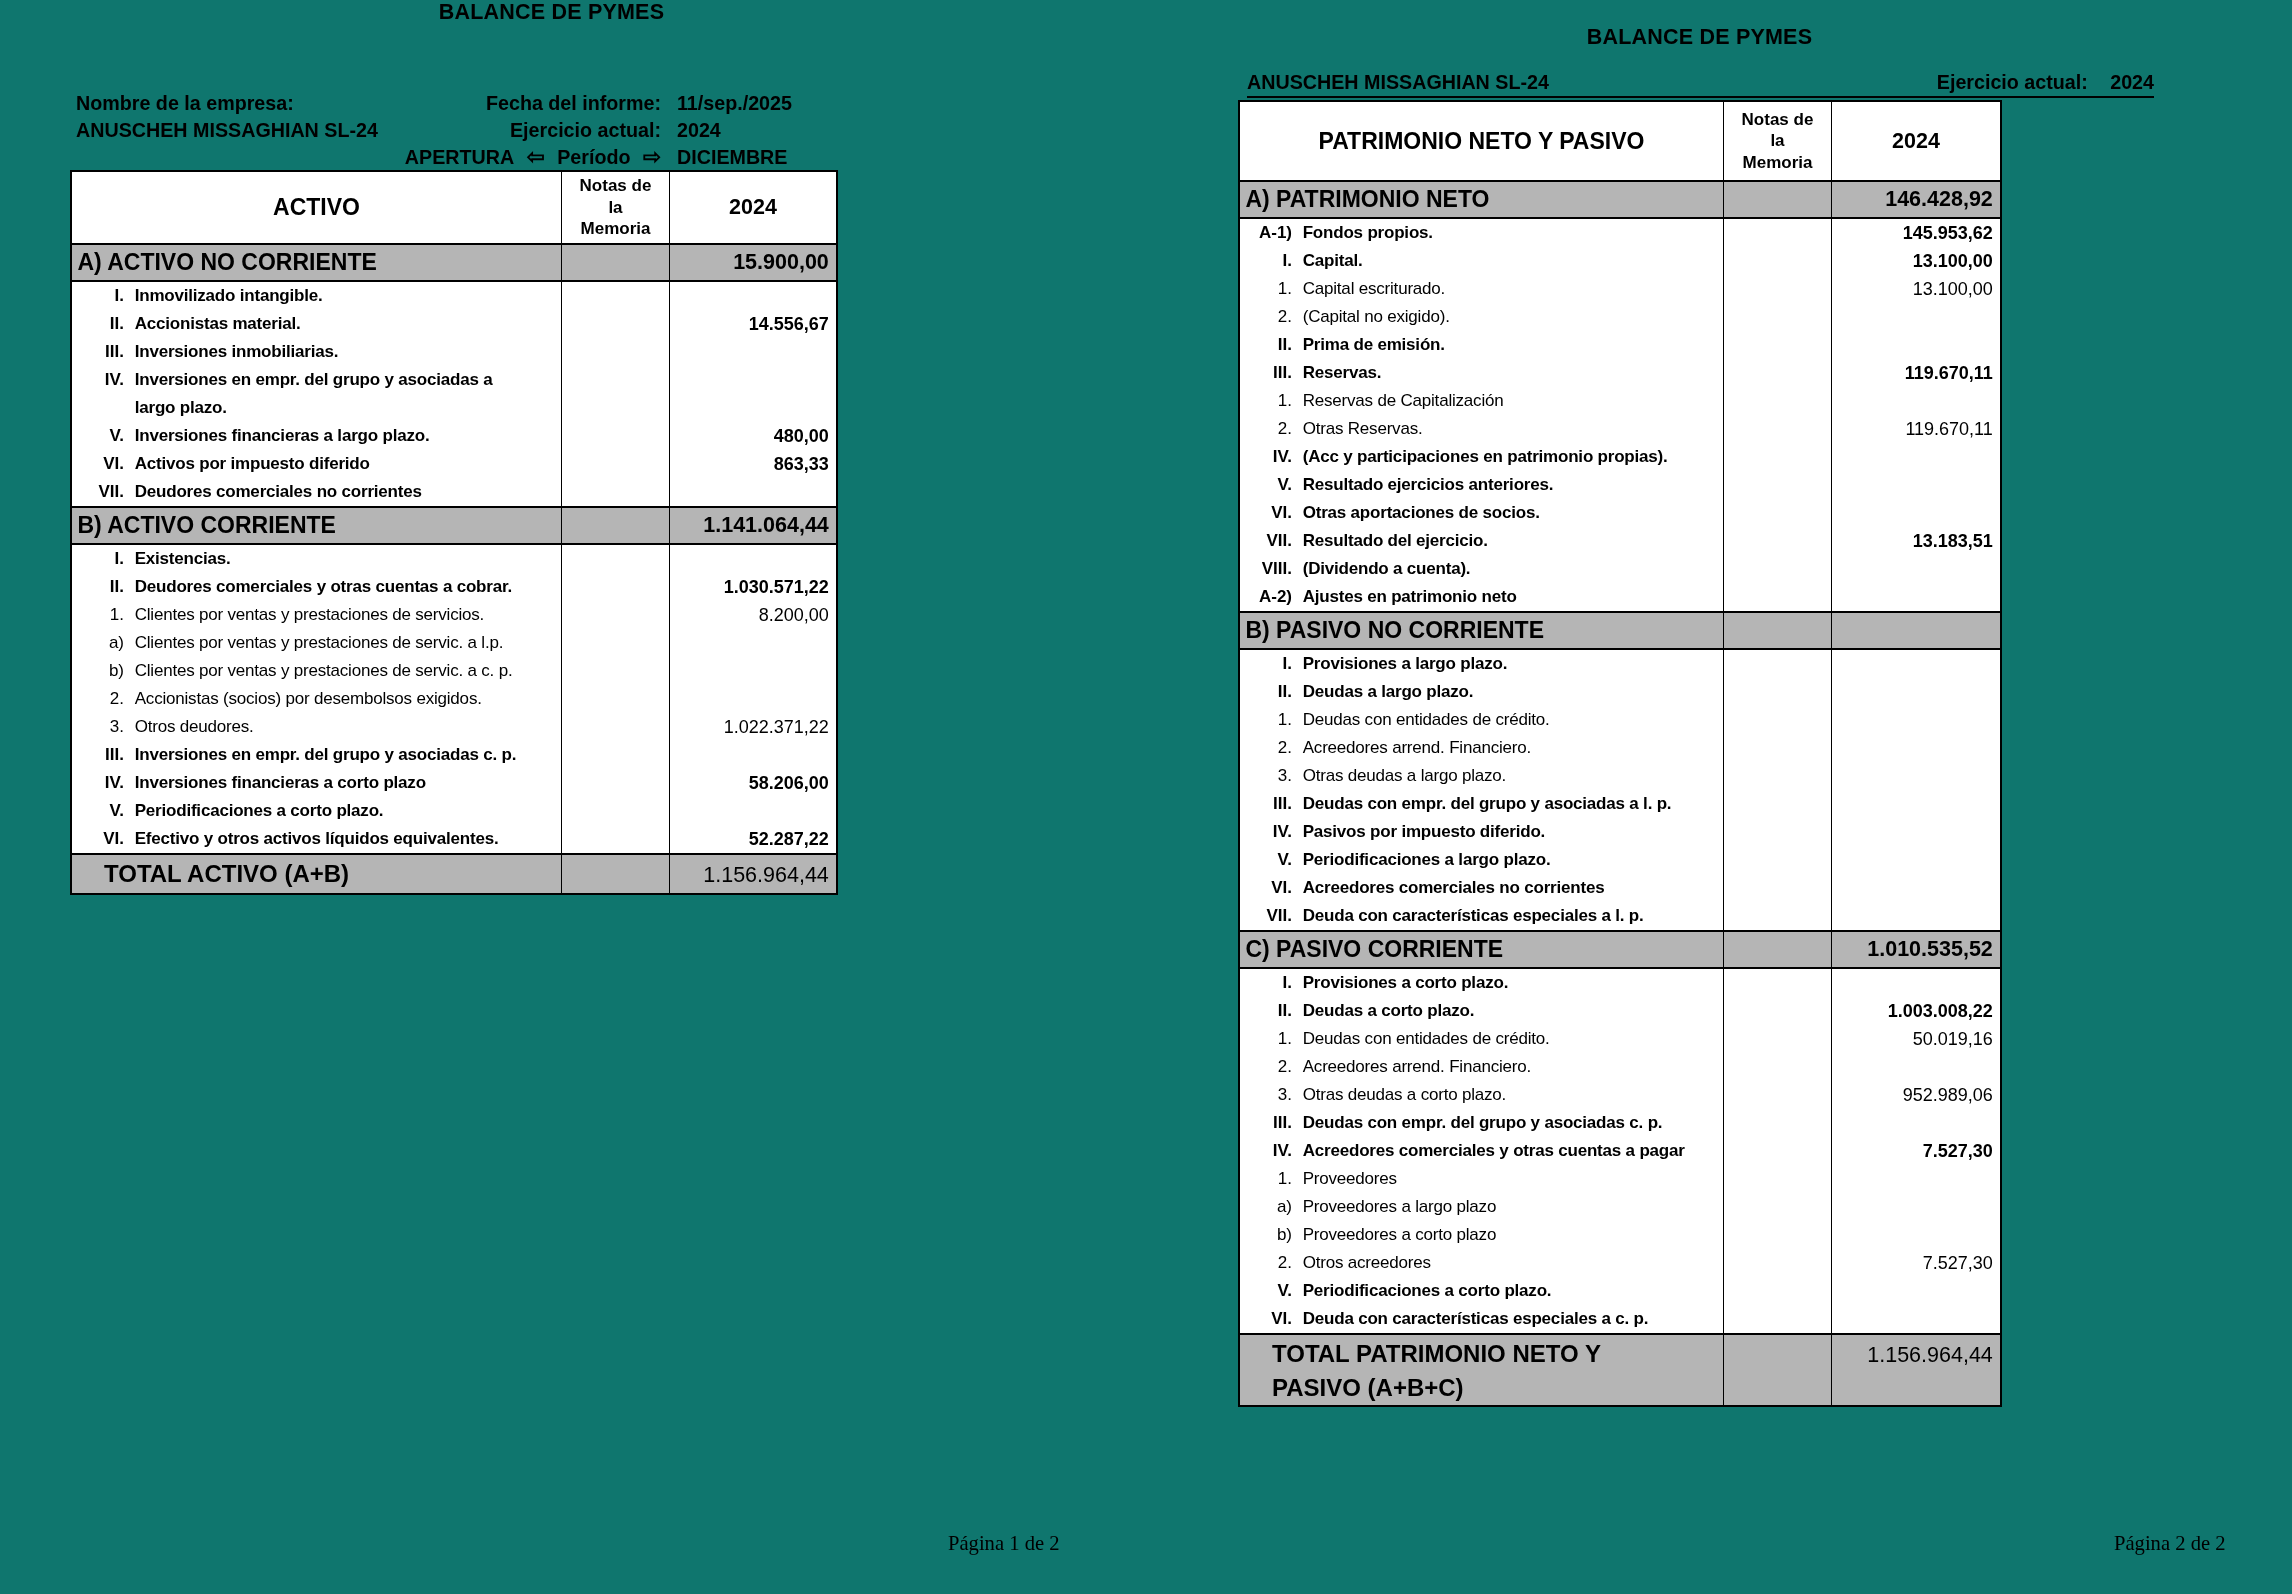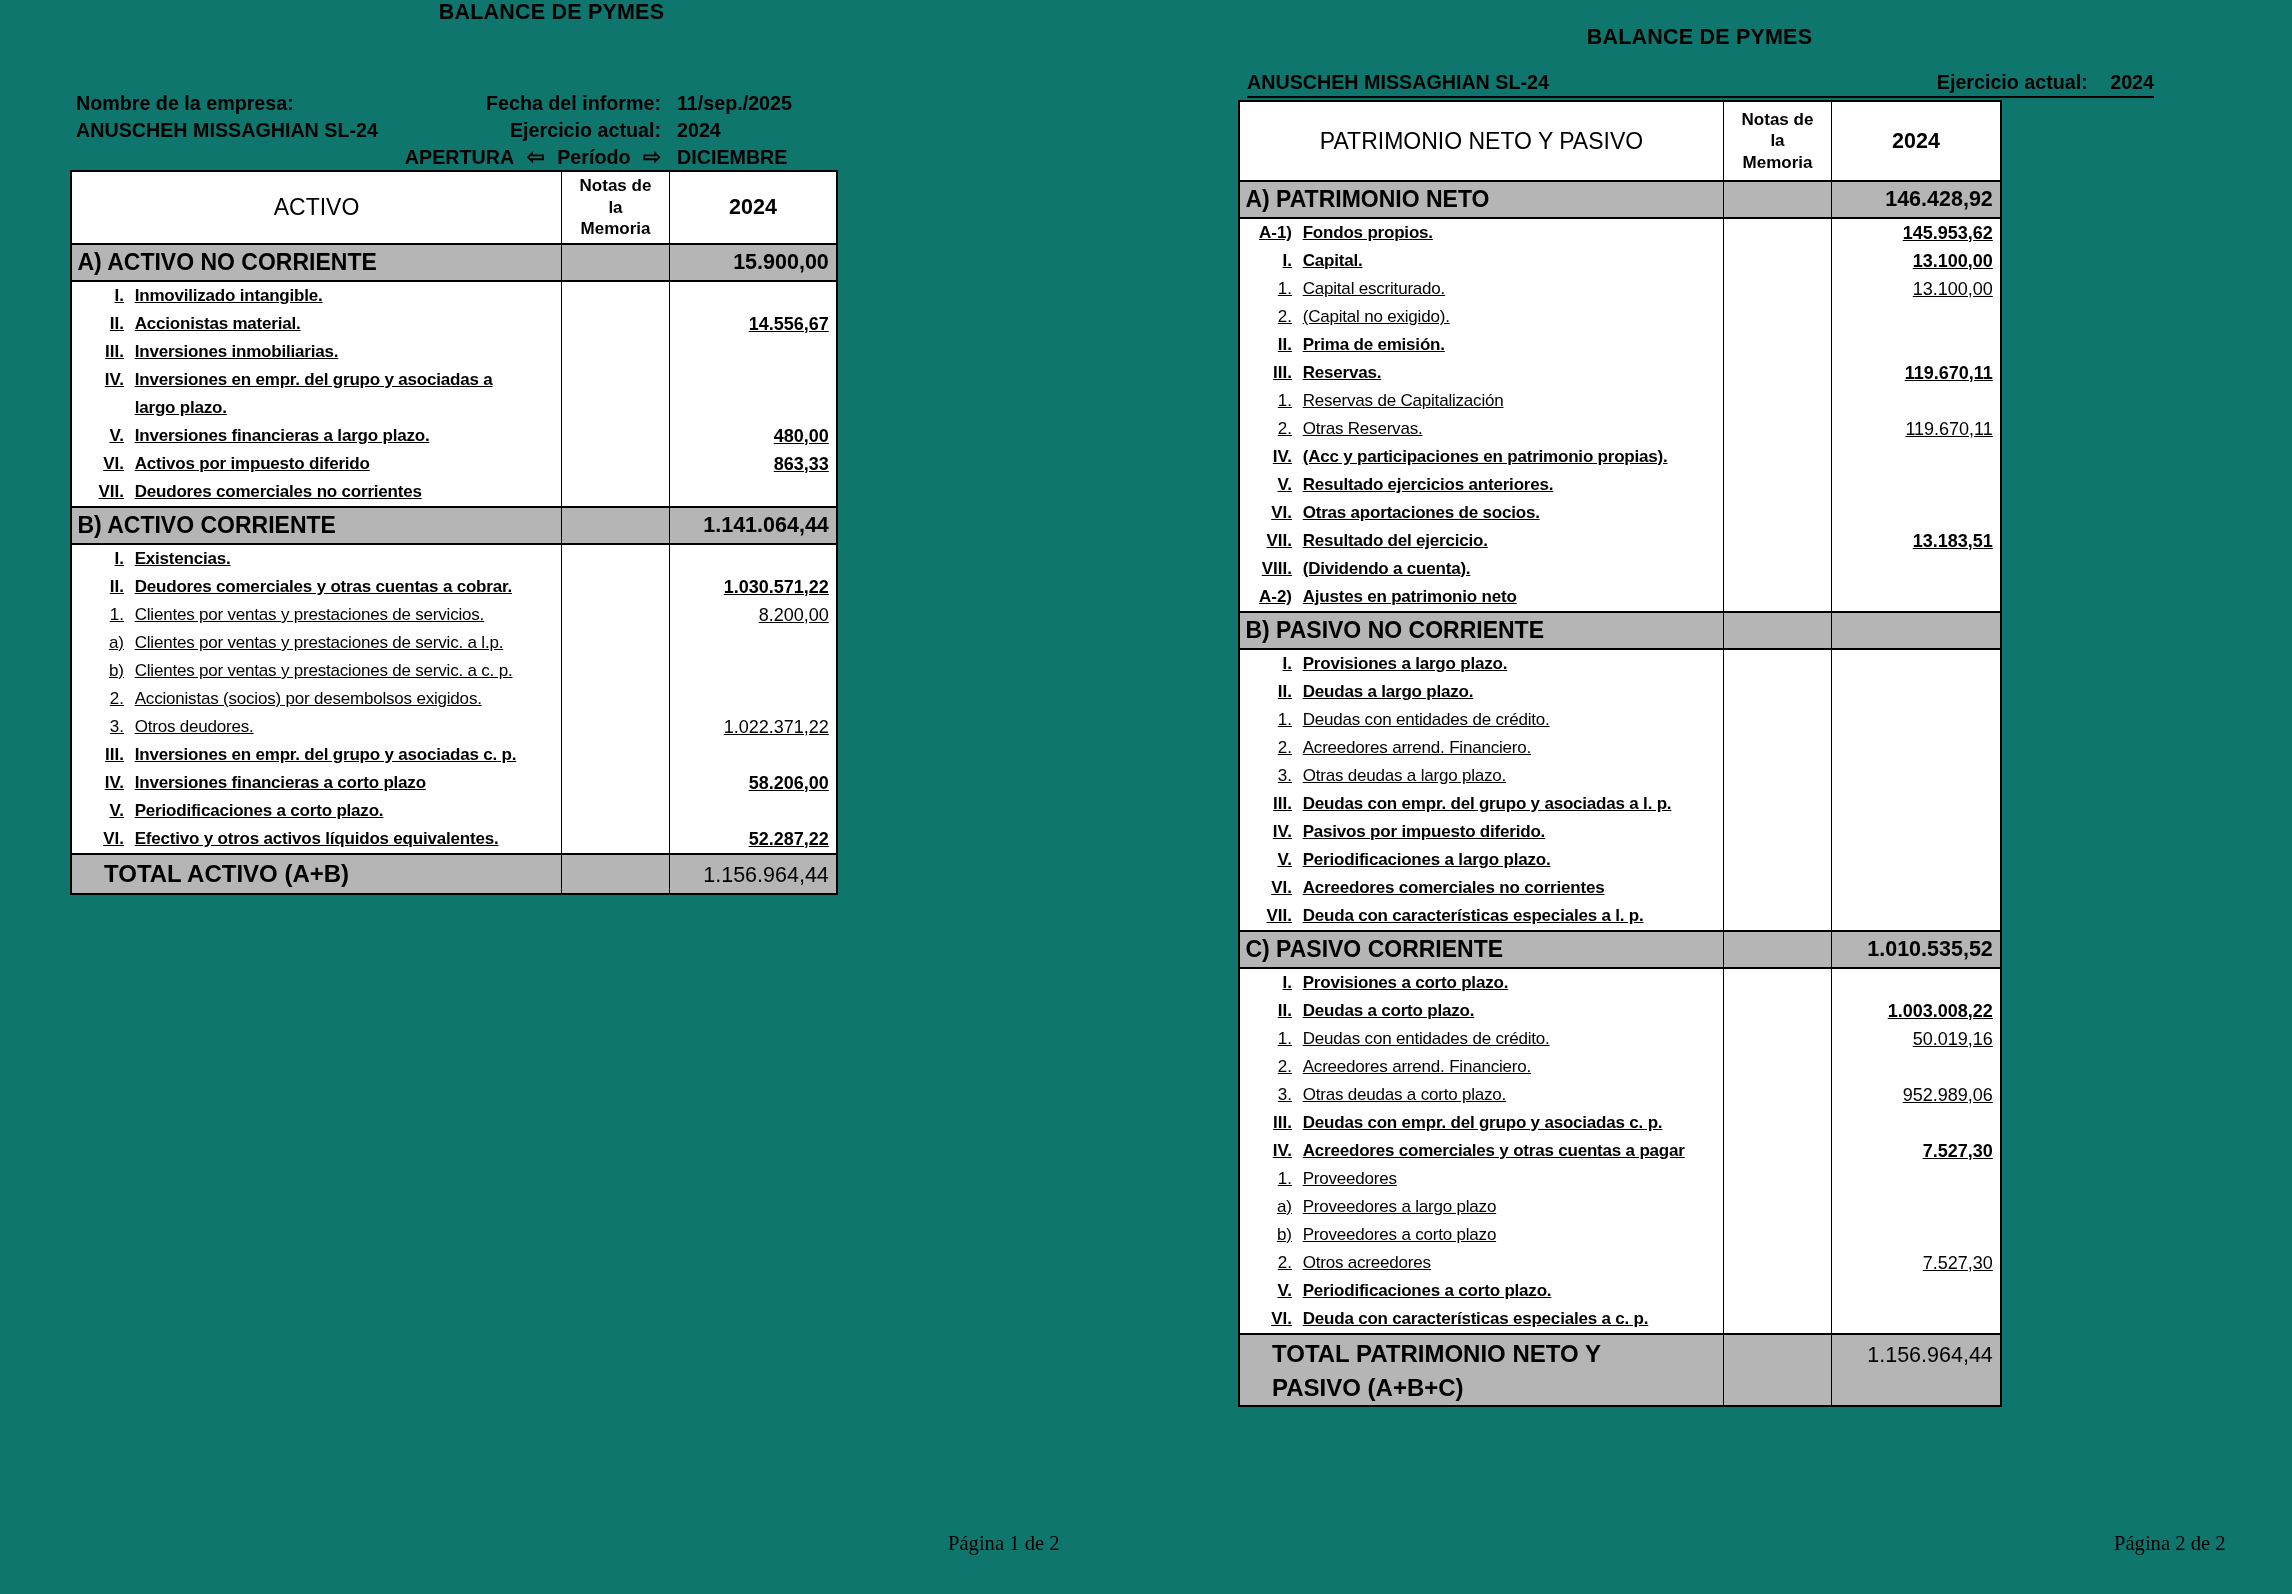--- a/index.html
+++ b/index.html
@@ -34,33 +34,33 @@
   .trow{display:flex;box-sizing:border-box;}
   .c-label{flex:1;border-right:1.8px solid #000;box-sizing:border-box;min-width:0;}
   .c-notas{width:108px;border-right:1.8px solid #000;box-sizing:border-box;flex:none;}
   .c-val{width:166px;box-sizing:border-box;flex:none;text-align:right;padding-right:7.2px;}
   .tbl2 .c-val{width:168px;}
 
   .thead{align-items:stretch;}
   .tbl1 .thead{height:71px;}
   .tbl2 .thead{height:78px;}
   .th-label{display:flex;align-items:center;justify-content:center;
-            font-size:23px;font-weight:normal;text-align:center;}
+            font-size:23px;font-weight:bold;text-align:center;}
   .th-notas{display:flex;align-items:center;justify-content:center;text-align:center;
             font-size:17px;font-weight:bold;line-height:21.5px;white-space:pre-line;}
   .th-year{display:flex;align-items:center;justify-content:center;
            font-size:21.5px;font-weight:bold;padding-right:0;text-align:center;}
 
   .trow.section{background:var(--gray,#b5b5b5);height:39px;
                 border-top:2.7px solid #000;border-bottom:2.7px solid #000;}
   .sec-label{font-size:23px;font-weight:bold;line-height:34px;padding-left:5.4px;
              white-space:nowrap;overflow:hidden;}
   .sec-val{font-size:21.5px;font-weight:bold;line-height:34px;}
 
-  .trow.item{min-height:28px;text-decoration:underline;}
+  .trow.item{min-height:28px;}
   .item-label{display:flex;align-items:flex-start;}
   .num{flex:none;width:52px;text-align:right;margin-right:10.7px;
        font-size:17px;line-height:28px;}
   .lab{flex:1;font-size:17px;line-height:28px;letter-spacing:-0.2px;
        white-space:pre-line;padding-right:3.6px;}
   .item-val{font-size:18px;line-height:28px;}
 
   .trow.total{border-top:2.7px solid #000;background:var(--gray,#b5b5b5);
               align-items:flex-start;min-height:39px;}
   .total-label{font-size:24px;font-weight:bold;line-height:34px;padding-left:63px;

